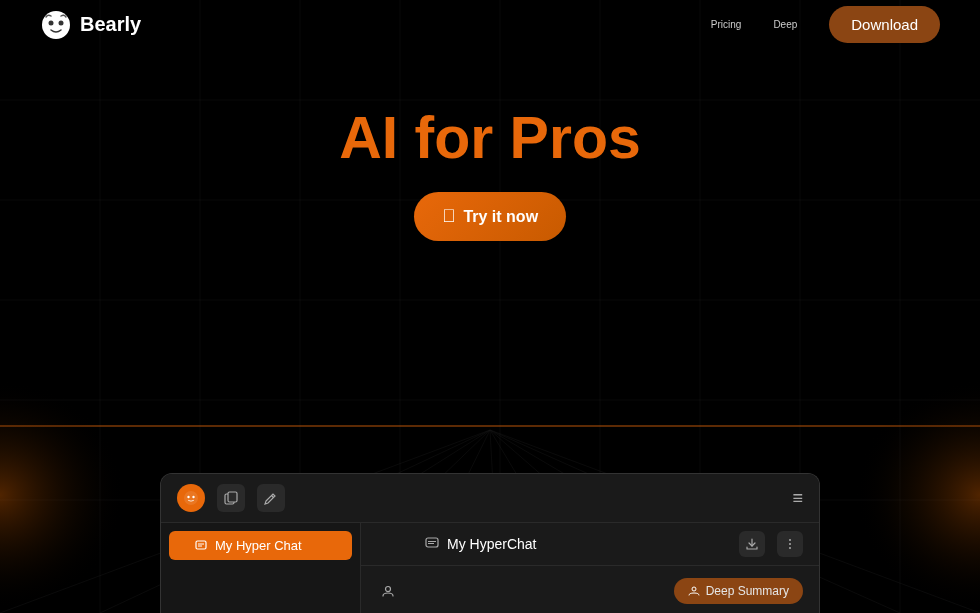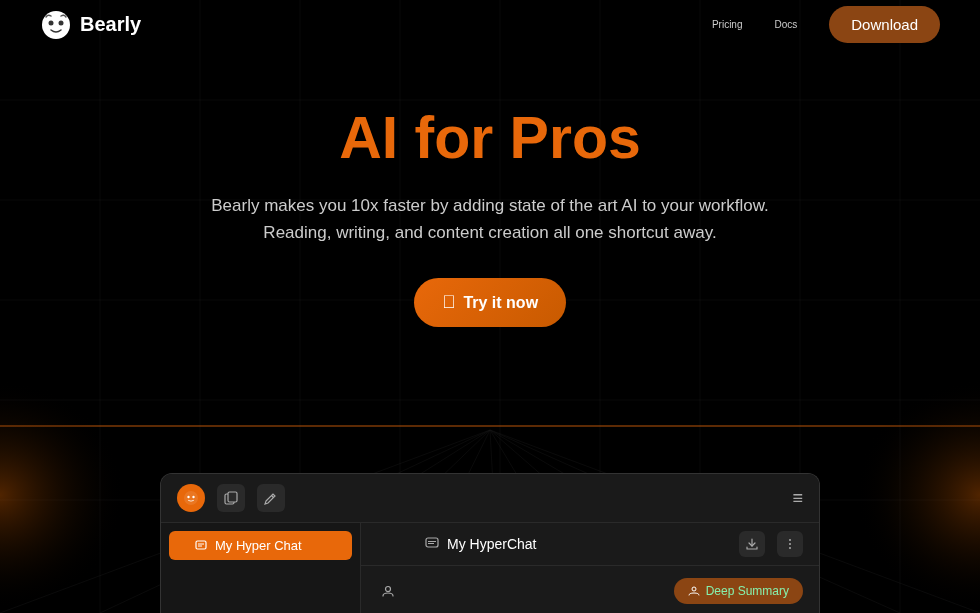--- a/index.html
+++ b/index.html
@@ -269,21 +269,21 @@
       align-items: center;
       justify-content: flex-end;
       padding: 12px 16px;
     }
 
     .deep-summary-btn {
       display: flex;
       align-items: center;
       gap: 6px;
       background: #8B4513;
-      color: #86efac;
+      color: #e5e5e5;
       border: none;
       border-radius: 16px;
       padding: 6px 14px;
       font-size: 12px;
       cursor: pointer;
     }
   </style>
 </head>
 <body>
 
@@ -347,30 +347,29 @@
       <circle cx="21" cy="14" r="2.5" fill="#333"></circle>
       <path d="M11 21 Q16 25 21 21" stroke="#333" stroke-width="1.5" fill="none" stroke-linecap="round"></path>
       <path d="M6 8 Q8 5 11 7" stroke="#555" stroke-width="1.5" fill="none" stroke-linecap="round"></path>
       <path d="M26 8 Q24 5 21 7" stroke="#555" stroke-width="1.5" fill="none" stroke-linecap="round"></path>
     </svg>
     <span class="logo-text">Bearly</span>
   </div>
 
   <div class="nav-links">
     <a class="nav-link">Pricing</a>
-    <a class="nav-link">Docs</a>
+    <a class="nav-link">Deep</a>
     <button class="nav-download-btn">Download</button>
   </div>
 </nav>
 
 <section class="hero">
   <h1 class="hero-title">
     <span style="color:#E8680A;">AI for Pros</span>
   </h1>
-  <p class="hero-subtitle">Bearly makes you 10x faster by adding state of the art AI to your workflow. Reading, writing, and content creation all one shortcut away.</p>
   <button class="hero-cta">
     <span class="apple-icon"></span>
     <span>Try it now</span>
   </button>
 </section>
 
 <div class="app-preview">
 
   <div class="app-toolbar">
     <div class="app-toolbar-left">

